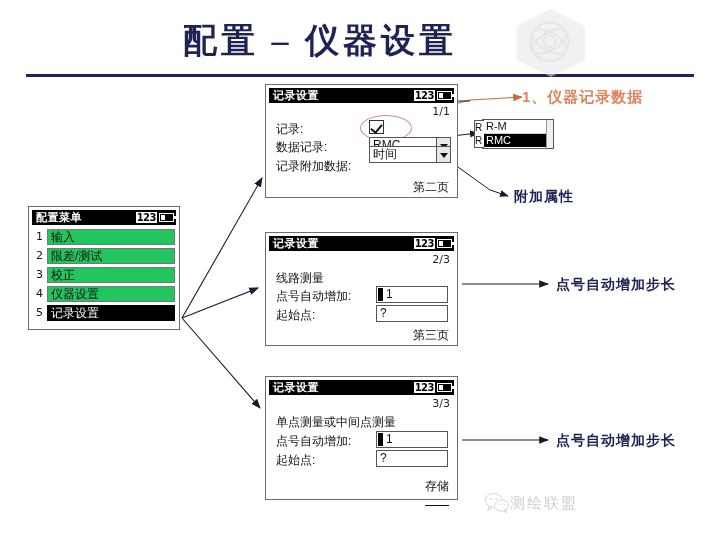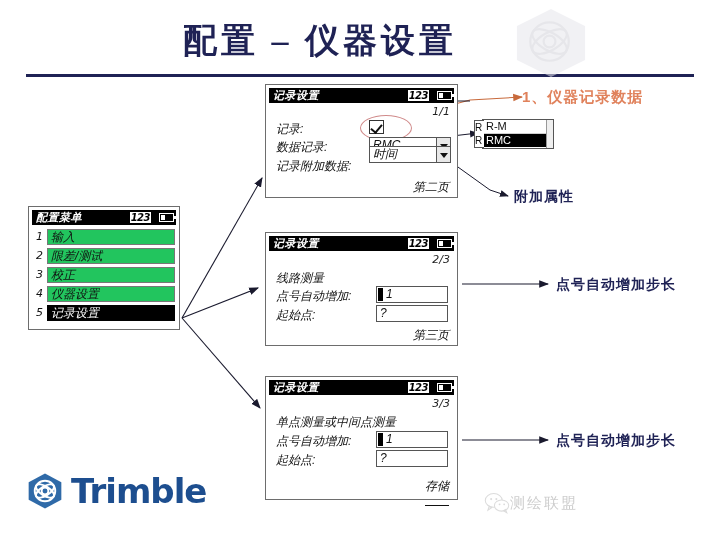--- a/index.html
+++ b/index.html
@@ -17,28 +17,28 @@
     white-space:nowrap;
   }
   .title-rule{
     position:absolute;left:26px;top:74px;width:668px;height:3px;background:#1f2255;
   }
   .corner-logo{
     position:absolute;right:4px;top:6px;width:74px;height:74px;opacity:.55;
   }
 
   
-  .screen{position:absolute;background:#ffffff;border:1px solid #6d6d6d;box-sizing:border-box;font-style:italic;}
+  .screen{position:absolute;background:#ffffff;border:1px solid #6d6d6d;box-sizing:border-box;}
   .screen .titlebar{
     position:absolute;left:3px;top:3px;right:3px;height:15px;background:#000000;
     color:#ffffff;font-size:11px;font-weight:bold;line-height:15px;padding-left:4px;
     box-sizing:border-box;letter-spacing:.5px;
   }
   .screen .tb-right{
-    position:absolute;right:2px;top:0;height:15px;display:flex;align-items:center;gap:8px;
+    position:absolute;right:2px;top:0;height:15px;display:flex;align-items:center;gap:2px;
   }
   .badge123{
     background:#ffffff;color:#000000;font-size:10px;font-weight:bold;line-height:11px;
     padding:0 1px;letter-spacing:-.5px;font-family:"DejaVu Sans",sans-serif;
   }
   .batt{
     width:15px;height:9px;border:1.5px solid #ffffff;box-sizing:border-box;position:relative;
     background:#000;
   }
   .batt:before{content:"";position:absolute;left:1px;top:1px;width:4px;bottom:1px;background:#fff;}
@@ -304,30 +304,20 @@
     <div class="row-label" style="left:10px;top:75px;">起始点:</div>
     <div class="field" style="left:110px;top:73px;width:72px;height:17px;">
       <span>?</span>
     </div>
 
     <div class="softkey underline" style="top:101px;">存储</div>
   </div>
 
   <div class="anno anno-navy" style="left:556px;top:432px;">点号自动增加步长</div>
 
-  <div class="trimble">
-    <svg width="38" height="38" viewBox="0 0 100 100">
-      <path d="M50 4 L93 27 L93 73 L50 96 L7 73 L7 27 Z" fill="#2f6aa8"></path>
-      <circle cx="50" cy="50" r="27" fill="none" stroke="#ffffff" stroke-width="5"></circle>
-      <ellipse cx="50" cy="50" rx="27" ry="12" fill="none" stroke="#ffffff" stroke-width="5" transform="rotate(-32 50 50)"></ellipse>
-      <ellipse cx="50" cy="50" rx="27" ry="12" fill="none" stroke="#ffffff" stroke-width="5" transform="rotate(32 50 50)"></ellipse>
-      <circle cx="50" cy="50" r="9" fill="none" stroke="#ffffff" stroke-width="5"></circle>
-    </svg>
-    <span class="word">Trimble</span>
-  </div>
 
   <div class="wm">
     <svg width="26" height="22" viewBox="0 0 40 32">
       <ellipse cx="15" cy="12" rx="13" ry="10.5" fill="none" stroke="#b9b9b9" stroke-width="1.6"></ellipse>
       <path d="M8 21 L6 27 L12 23 Z" fill="none" stroke="#b9b9b9" stroke-width="1.6"></path>
       <circle cx="11" cy="10" r="1.6" fill="#b9b9b9"></circle>
       <circle cx="19" cy="10" r="1.6" fill="#b9b9b9"></circle>
       <ellipse cx="27" cy="20" rx="11" ry="8.5" fill="#ffffff" stroke="#b9b9b9" stroke-width="1.6"></ellipse>
       <circle cx="24" cy="18" r="1.4" fill="#b9b9b9"></circle>
       <circle cx="31" cy="18" r="1.4" fill="#b9b9b9"></circle>

